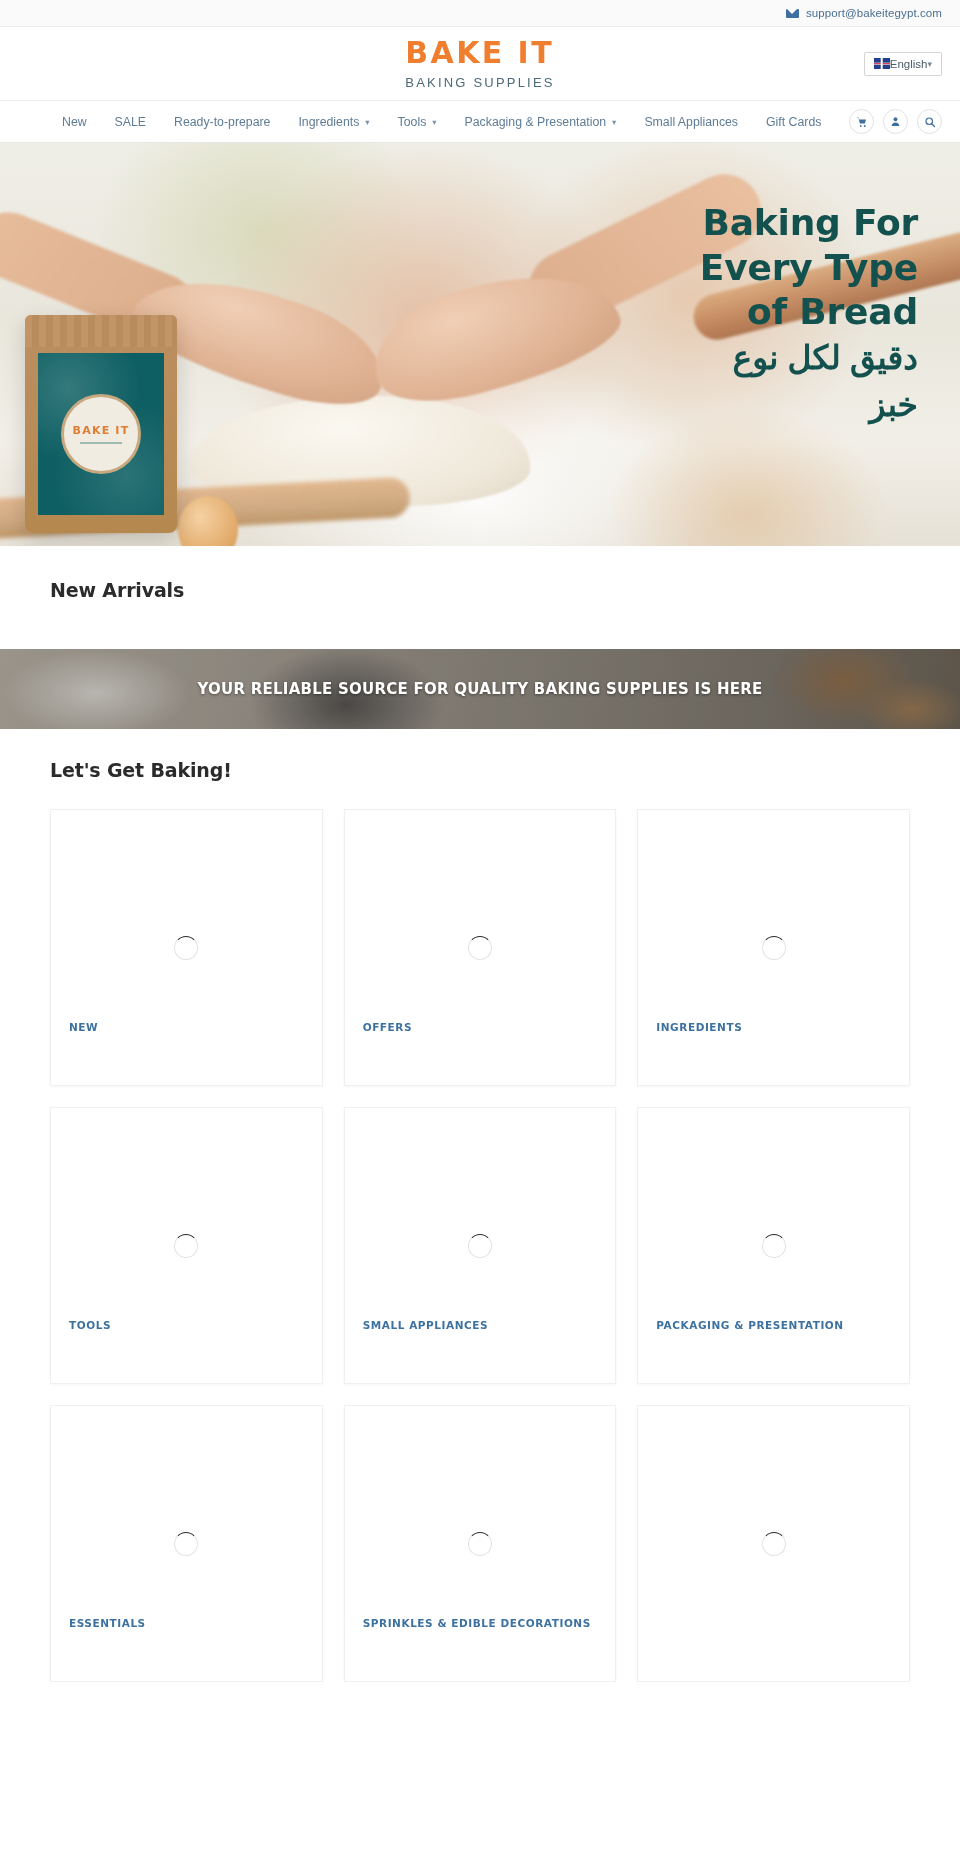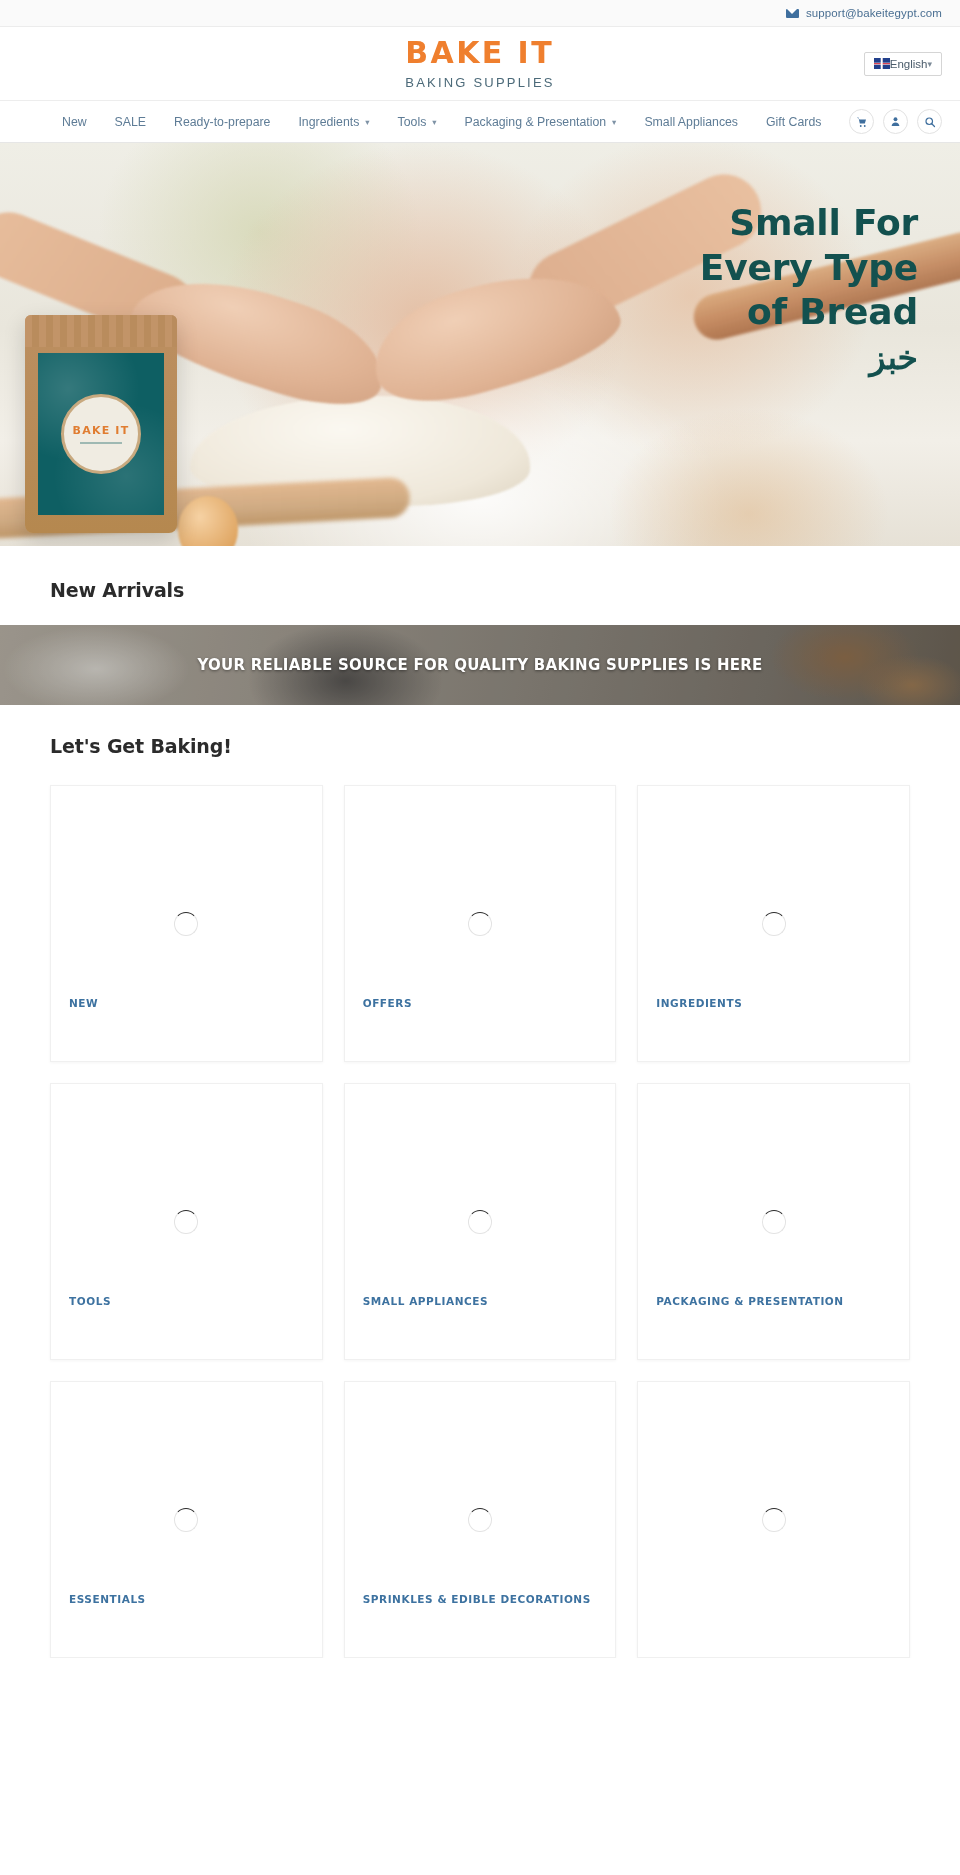--- a/index.html
+++ b/index.html
@@ -319,21 +319,21 @@
     font-weight: 700;
     direction: rtl;
   }
   .heading {
     font-family: "DejaVu Sans", sans-serif;
     font-size: 19px;
     font-weight: 700;
     color: #2b2b2b;
     letter-spacing: -.15px;
   }
-  .new-arrivals { padding: 33px 50px 24px 50px; }
+  .new-arrivals { padding: 33px 50px 48px 50px; }
 
   
   .promo {
     position: relative;
     height: 80px;
     overflow: hidden;
     background: #8d887f;
     display: flex;
     align-items: center;
     justify-content: center;
@@ -491,23 +491,24 @@
     <div class="pouch-top"></div>
     <div class="pouch-label">
       <div class="pouch-seal">
         <div class="pouch-seal-text">BAKE IT</div>
         <div class="pouch-seal-line"></div>
       </div>
     </div>
   </div>
 
   <div class="hero-text">
-    <div class="hero-line">Small For</div>
+    <div class="hero-line">Baking For</div>
     <div class="hero-line">Every Type</div>
     <div class="hero-line">of Bread</div>
+    <div class="hero-ar">دقيق لكل نوع</div>
     <div class="hero-ar">خبز</div>
   </div>
 </div>
 
 <div class="new-arrivals">
   <div class="heading">New Arrivals</div>
 </div>
 
 <div class="promo">
   <div class="promo-bg"></div>

